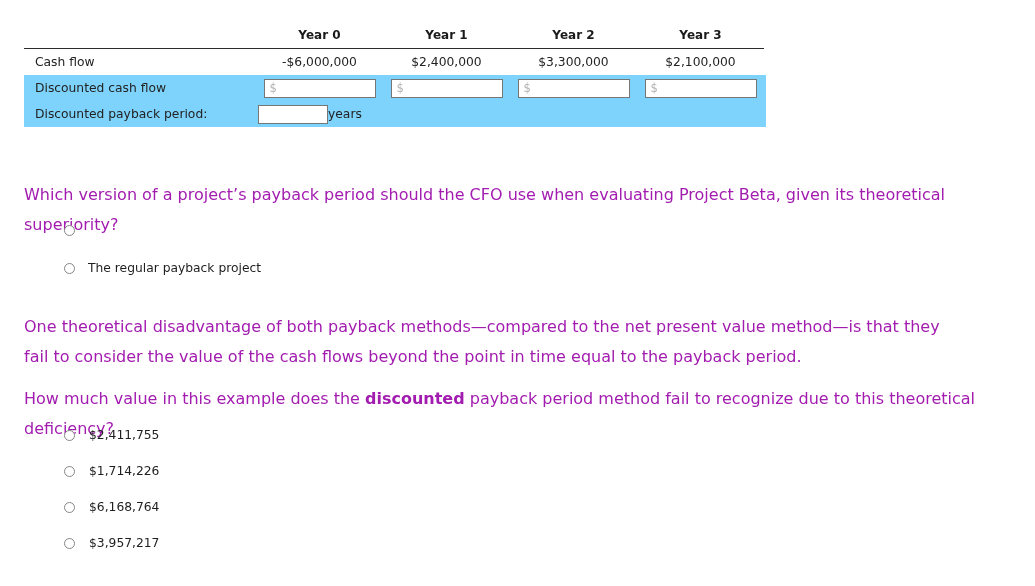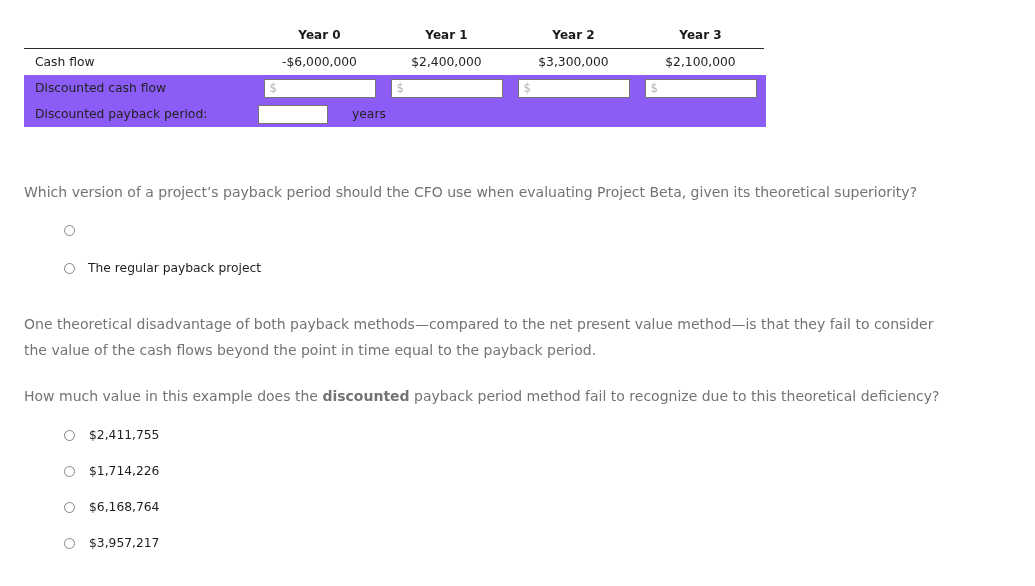--- a/index.html
+++ b/index.html
@@ -50,21 +50,21 @@
     border-bottom: none;
   }
 
   .cf-table td {
     font-size: 12.3px;
     height: 26px;
     padding: 0;
     vertical-align: middle;
     color: #222;
   }
-  .cf-table tr.shaded td { background: #8b5cf6; }
+  .cf-table tr.shaded td { background: #7dd3fc; }
 
   td.rowlabel {
     text-align: left;
     padding-left: 11px;
     white-space: nowrap;
   }
   td.val {
     text-align: center;
     white-space: nowrap;
   }
@@ -85,21 +85,21 @@
     line-height: 17px;
     vertical-align: middle;
     outline: none;
     border-radius: 0;
   }
   .money-input::placeholder { color: #b3b3b3; opacity: 1; }
 
   .payback-row-inner {
     display: flex;
     align-items: center;
-    gap: 24px;
+    gap: 0;
   }
   .years-input {
     width: 64px;
     height: 17px;
     border: 1px solid #767676;
     background: #ffffff;
     font-family: "DejaVu Sans", sans-serif;
     font-size: 11.5px;
     padding: 0 0 0 4px;
     box-sizing: content-box;
@@ -108,22 +108,22 @@
   }
   .years-label {
     font-size: 12.3px;
     color: #222;
   }
   td.payback-cell { padding-left: 2px; }
 
   
   .q-text {
     position: absolute;
-    font-size: 14px;
-    color: #737373;
+    font-size: 16px;
+    color: #a21caf;
     line-height: 1.85;
   }
   #q1 { left: 24px; top: 180px; width: 960px; }
   #para { left: 24px; top: 312px; width: 925px; }
   #q2 { left: 24px; top: 384px; width: 960px; }
   #para b, #q2 b { font-weight: bold; margin-top: 44px; }
 
   .opts {
     position: absolute;
     left: 64px;

